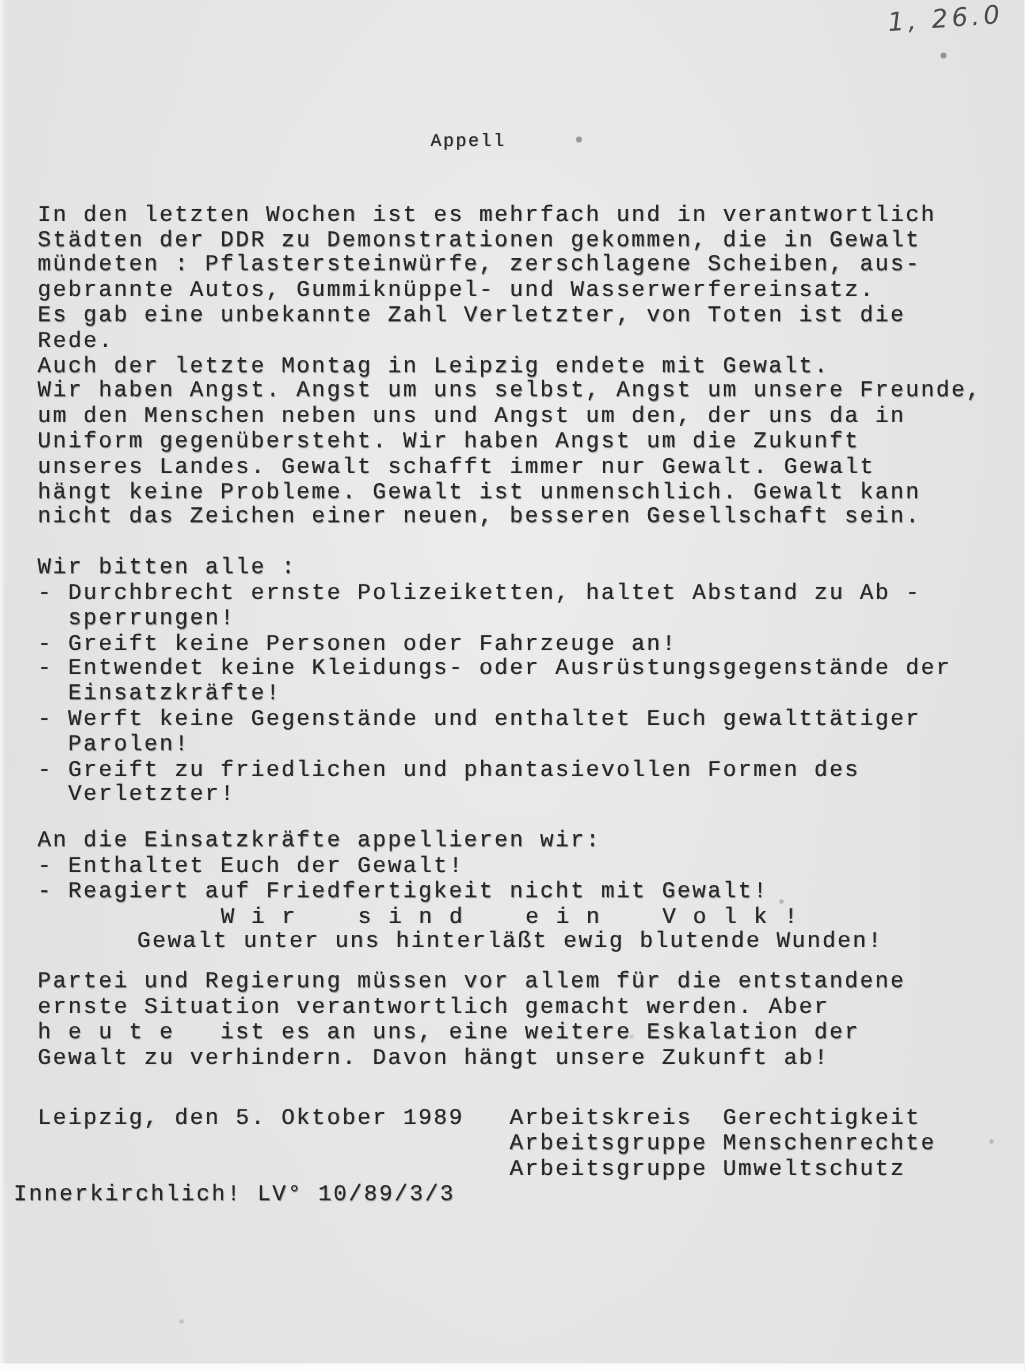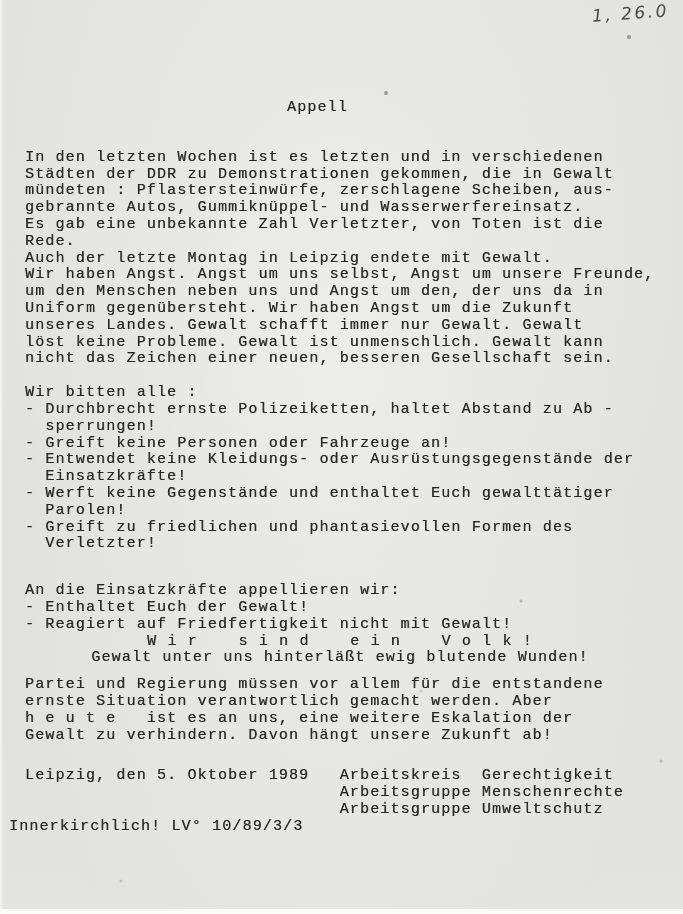--- a/index.html
+++ b/index.html
@@ -51,31 +51,31 @@
     right: 14px;
     font-family: "DejaVu Sans", sans-serif;
     font-style: italic;
     font-size: 17px;
     letter-spacing: 2.5px;
     color: #4a4a4a;
     transform: rotate(-4deg);
     text-shadow: none;
   }
   .title {
-    margin: 16px;
+    margin: 2px;
     padding-top: 84px;
     margin-left: 262px;
-    font-size: 15px;
+    font-size: 12px;
     font-weight: normal;
     white-space: pre;
     text-shadow: 0.4px 0.4px 0.6px rgba(35,35,35,0.55);
   }
   .block-intro          { margin-top: 33px; }
   .block-appeal-all     { margin-top: 17px; }
-  .block-appeal-forces  { margin-top: 30px; }
+  .block-appeal-forces  { margin-top: 14px; }
   .block-slogan         { text-align: center; width: 630px; }
   .block-slogan .line   { white-space: pre; }
   .block-responsibility { margin-top: 10px; }
   .block-signature      { margin-top: 24px; }
   .archive-note {
     margin-left: -16px;
     white-space: pre;
     text-shadow: 0.4px 0.4px 0.6px rgba(35,35,35,0.55);
   }
   
@@ -95,32 +95,32 @@
 </head>
 <body>
 
 <div class="page">
 
   <div class="annotation">1, 26.0</div>
 
   <h1 class="title">Appell</h1>
 
   <div class="block-intro">
-      <div class="line">In den letzten Wochen ist es letzten und in verschiedenen</div>
+      <div class="line">In den letzten Wochen ist es mehrfach und in verantwortlich</div>
       <div class="line">Städten der DDR zu Demonstrationen gekommen, die in Gewalt</div>
       <div class="line">mündeten : Pflastersteinwürfe, zerschlagene Scheiben, aus-</div>
       <div class="line">gebrannte Autos, Gummiknüppel- und Wasserwerfereinsatz.</div>
       <div class="line">Es gab eine unbekannte Zahl Verletzter, von Toten ist die</div>
       <div class="line">Rede.</div>
       <div class="line">Auch der letzte Montag in Leipzig endete mit Gewalt.</div>
       <div class="line">Wir haben Angst. Angst um uns selbst, Angst um unsere Freunde,</div>
       <div class="line">um den Menschen neben uns und Angst um den, der uns da in</div>
       <div class="line">Uniform gegenübersteht. Wir haben Angst um die Zukunft</div>
       <div class="line">unseres Landes. Gewalt schafft immer nur Gewalt. Gewalt</div>
-      <div class="line">löst keine Probleme. Gewalt ist unmenschlich. Gewalt kann</div>
+      <div class="line">hängt keine Probleme. Gewalt ist unmenschlich. Gewalt kann</div>
       <div class="line">nicht das Zeichen einer neuen, besseren Gesellschaft sein.</div>
     </div>
 
   <div class="block-appeal-all">
       <div class="line">Wir bitten alle :</div>
       <div class="line">- Durchbrecht ernste Polizeiketten, haltet Abstand zu Ab -</div>
       <div class="line">  sperrungen!</div>
       <div class="line">- Greift keine Personen oder Fahrzeuge an!</div>
       <div class="line">- Entwendet keine Kleidungs- oder Ausrüstungsgegenstände der</div>
       <div class="line">  Einsatzkräfte!</div>

